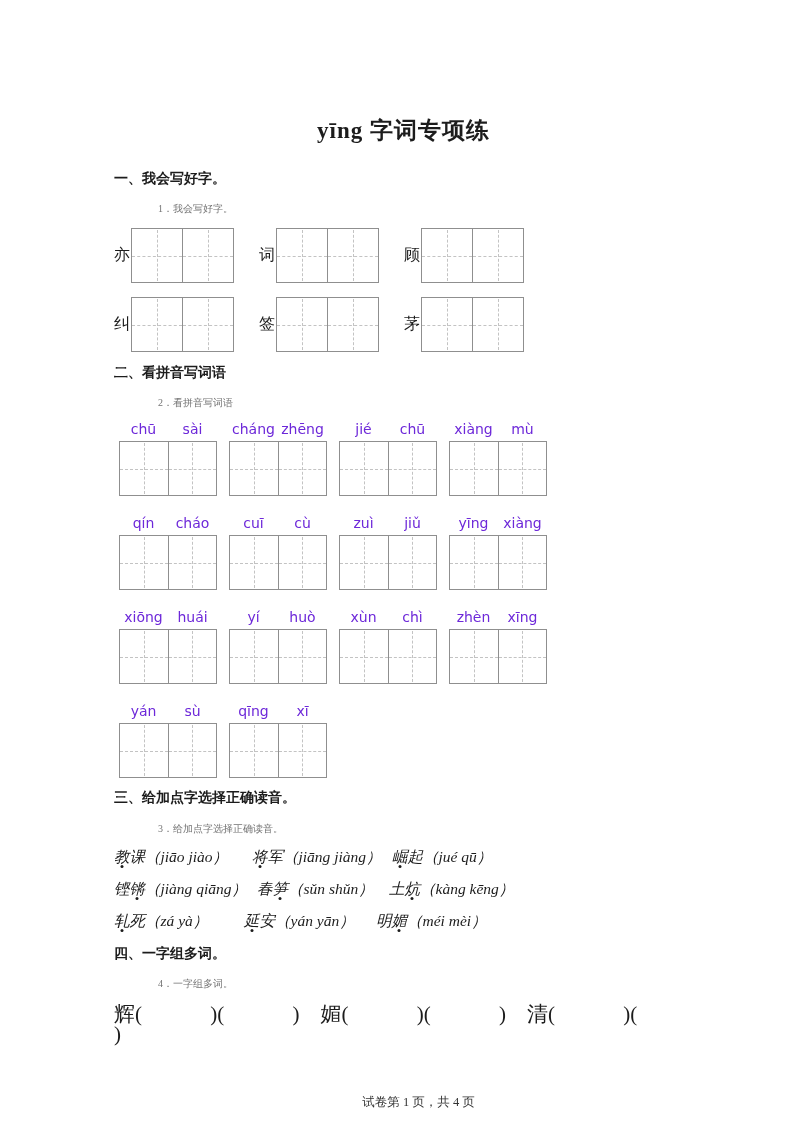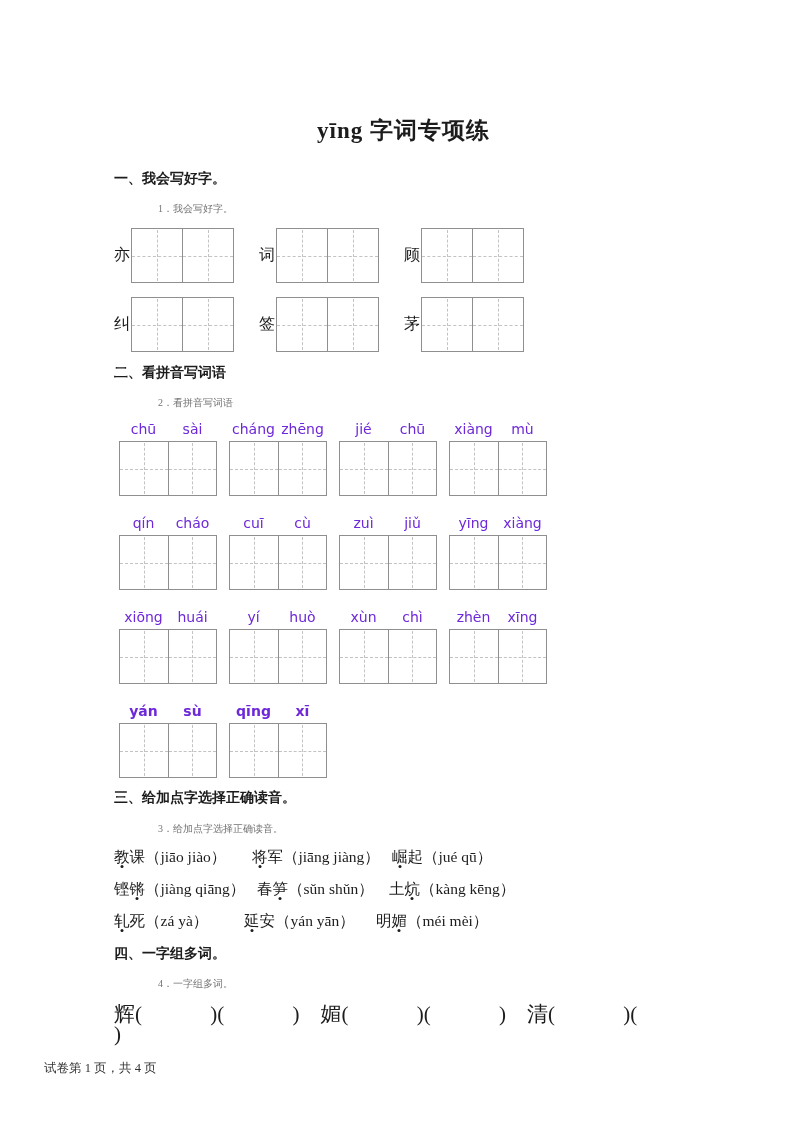--- a/index.html
+++ b/index.html
@@ -23,45 +23,45 @@
   .wg-char{font-size:16px;width:17px;flex:0 0 17px;}
   .grid-box{display:flex;border:1px solid #8f8f8f;background:#fff;}
   .cell{width:50px;height:53px;position:relative;}
   .cell + .cell{border-left:1px solid #8f8f8f;}
   .cell::before{content:"";position:absolute;left:50%;top:1px;bottom:1px;border-left:1px dashed #c3c3c3;}
   .cell::after{content:"";position:absolute;top:50%;left:0;right:0;border-top:1px dashed #c3c3c3;}
 
   
   .py-container{margin-top:9px;margin-left:5px;}
   .py-row{display:flex;column-gap:12px;margin-bottom:19px;}
-  .py-row:last-child{margin-bottom:0;font-weight:bold;}
+  .py-row:last-child{margin-bottom:0;}
   .py-group{width:98px;}
   .py-labels{display:flex;height:18px;margin-bottom:2px;}
   .py-labels span{flex:1;text-align:center;font-family:"DejaVu Sans","Liberation Sans",sans-serif;
     font-size:14px;color:#6d28d9;}
   .py-grid .cell{width:48px;}
 
   
   .s3-container{margin-top:9px;}
   .s3-row{display:flex;font-size:15.5px;line-height:20px;margin-bottom:12px;white-space:nowrap;}
-  .s3-item{display:inline-block;}
+  .s3-item{display:inline-block;font-style:italic;}
   .s3-row.r1 .s3-item:nth-child(1){width:138px;}
   .s3-row.r1 .s3-item:nth-child(2){width:140px;}
   .s3-row.r2 .s3-item:nth-child(1){width:143px;}
   .s3-row.r2 .s3-item:nth-child(2){width:132px;}
   .s3-row.r3 .s3-item:nth-child(1){width:130px;}
   .s3-row.r3 .s3-item:nth-child(2){width:132px;}
   .dotchar{position:relative;}
   .dotchar::after{content:"";position:absolute;left:50%;bottom:-3px;transform:translateX(-50%);
     width:3px;height:3px;border-radius:50%;background:#1c1c1c;}
 
   
   .s4-line{font-size:21px;line-height:20px;margin-top:11px;}
 
-  .footer{position:absolute;left:0;right:0;top:1060px;
+  .footer{position:absolute;left:0;right:0;top:1094px;text-align:center;
     font-size:12.5px;color:#333333;padding-left:44px;}
 </style>
 </head>
 <body>
 
 <div class="page">
 
   <h1 class="title">yīng 字词专项练</h1>
 
   <div class="sec-heading">一、我会写好字。</div>

